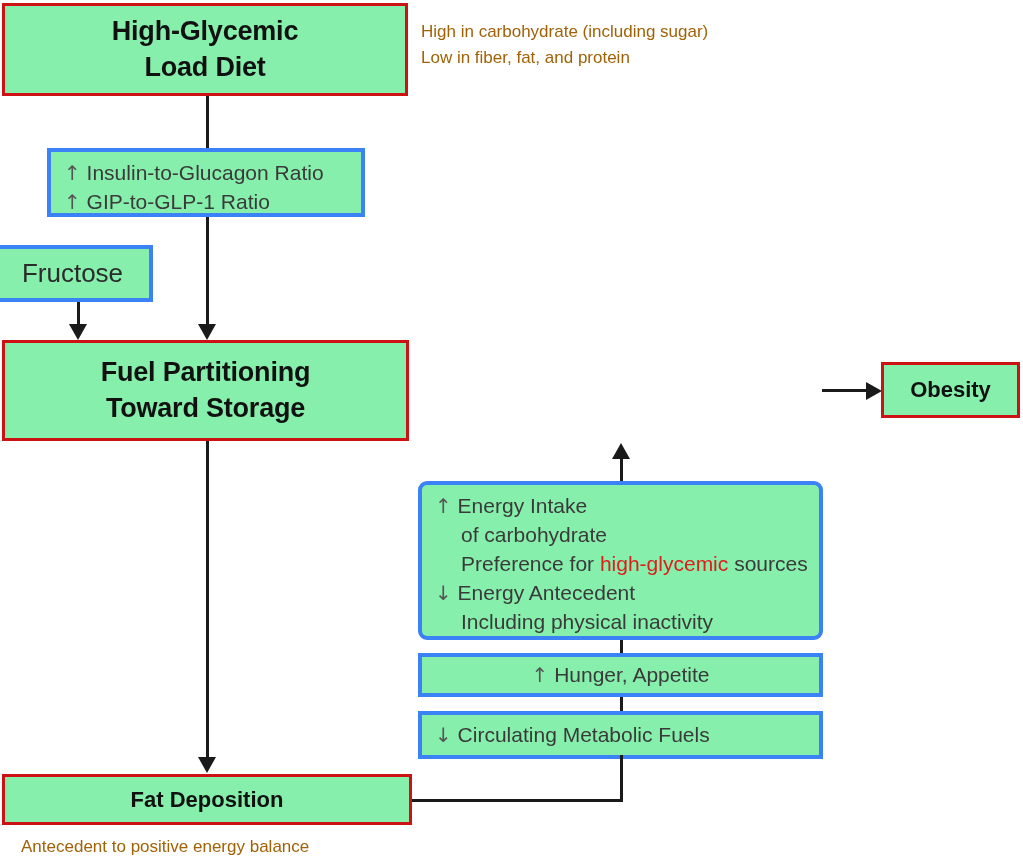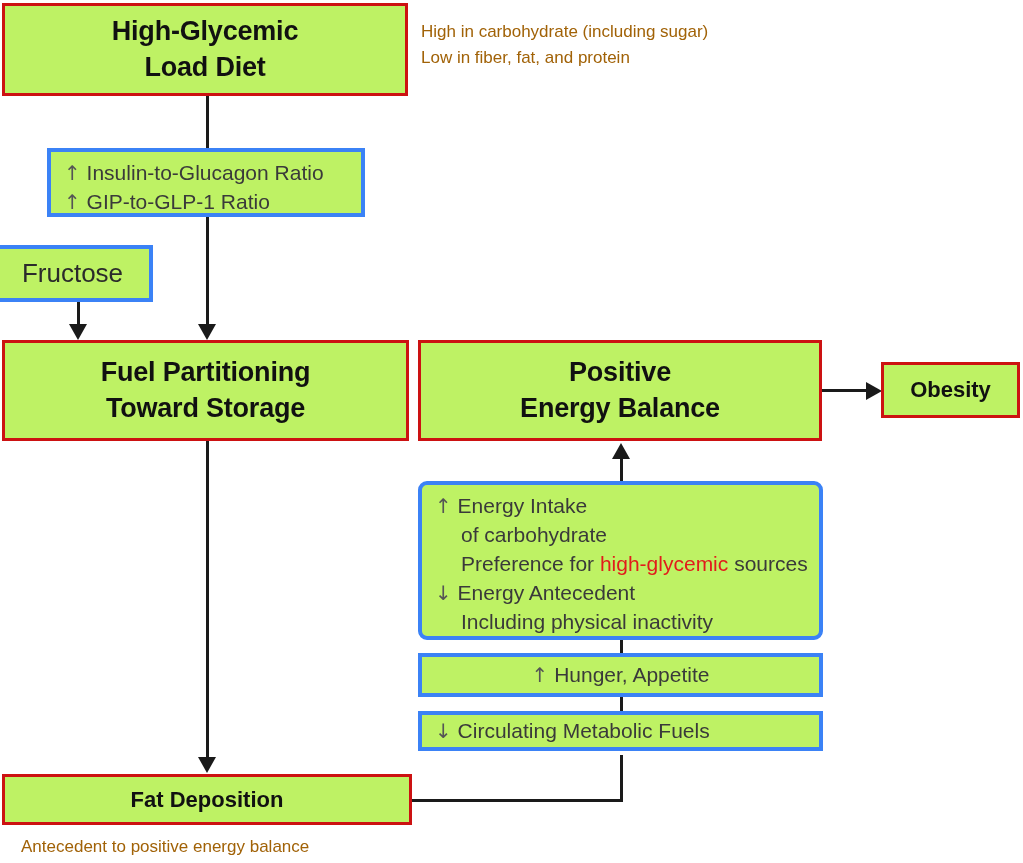--- a/index.html
+++ b/index.html
@@ -14,21 +14,21 @@
     position: relative;
     width: 1023px;
     height: 863px;
     background: #ffffff;
     overflow: hidden;
   }
   
   .box {
     position: absolute;
     box-sizing: border-box;
-    background: #bef264;
+    background: #86efac;
     display: flex;
     align-items: center;
     justify-content: center;
     text-align: center;
   }
   .box-red {
     border: 3px solid #cc1212;
   }
   .box-black {
     border: 4px solid #3b82f6;
@@ -150,26 +150,20 @@
   <div class="vline" style="left:77px; top:302px; height:25px;"></div>
   <div class="arrow-down" style="left:69px; top:324px;"></div>
 
   <div class="box box-red" style="left:2px; top:340px; width:407px; height:101px;">
     <div class="title">
       <span>Fuel Partitioning</span><br>
       <span>Toward Storage</span>
     </div>
   </div>
 
-  <div class="box box-red" style="left:418px; top:340px; width:404px; height:101px;">
-    <div class="title">
-      <span>Positive</span><br>
-      <span>Energy Balance</span>
-    </div>
-  </div>
 
   <div class="hline" style="left:822px; top:389px; width:49px;"></div>
   <div class="arrow-right" style="left:866px; top:382px;"></div>
 
   <div class="box box-red" style="left:881px; top:362px; width:139px; height:56px;">
     <div class="title-sm">Obesity</div>
   </div>
 
   <div class="vline" style="left:620px; top:456px; height:26px;"></div>
   <div class="arrow-up" style="left:612px; top:443px;"></div>
@@ -196,21 +190,21 @@
 
   <div class="box box-black centerbox" style="left:418px; top:653px; width:405px; height:44px;">
     <div class="plain">
       <span class="arrowglyph">↑</span>
       <span>Hunger, Appetite</span>
     </div>
   </div>
 
   <div class="vline" style="left:620px; top:697px; height:14px;"></div>
 
-  <div class="box box-black listbox centerbox" style="left:418px; top:711px; width:405px; height:40px; align-items:center; justify-content:flex-start;">
+  <div class="box box-black listbox centerbox" style="left:418px; top:711px; width:405px; height:48px; align-items:center; justify-content:flex-start;">
     <div class="plain">
       <span class="arrowglyph">↓</span>
       <span>Circulating Metabolic Fuels</span>
     </div>
   </div>
 
   <div class="hline" style="left:409px; top:799px; width:214px;"></div>
   <div class="vline" style="left:620px; top:755px; height:46px;"></div>
 
   <div class="vline" style="left:206px; top:441px; height:320px;"></div>

